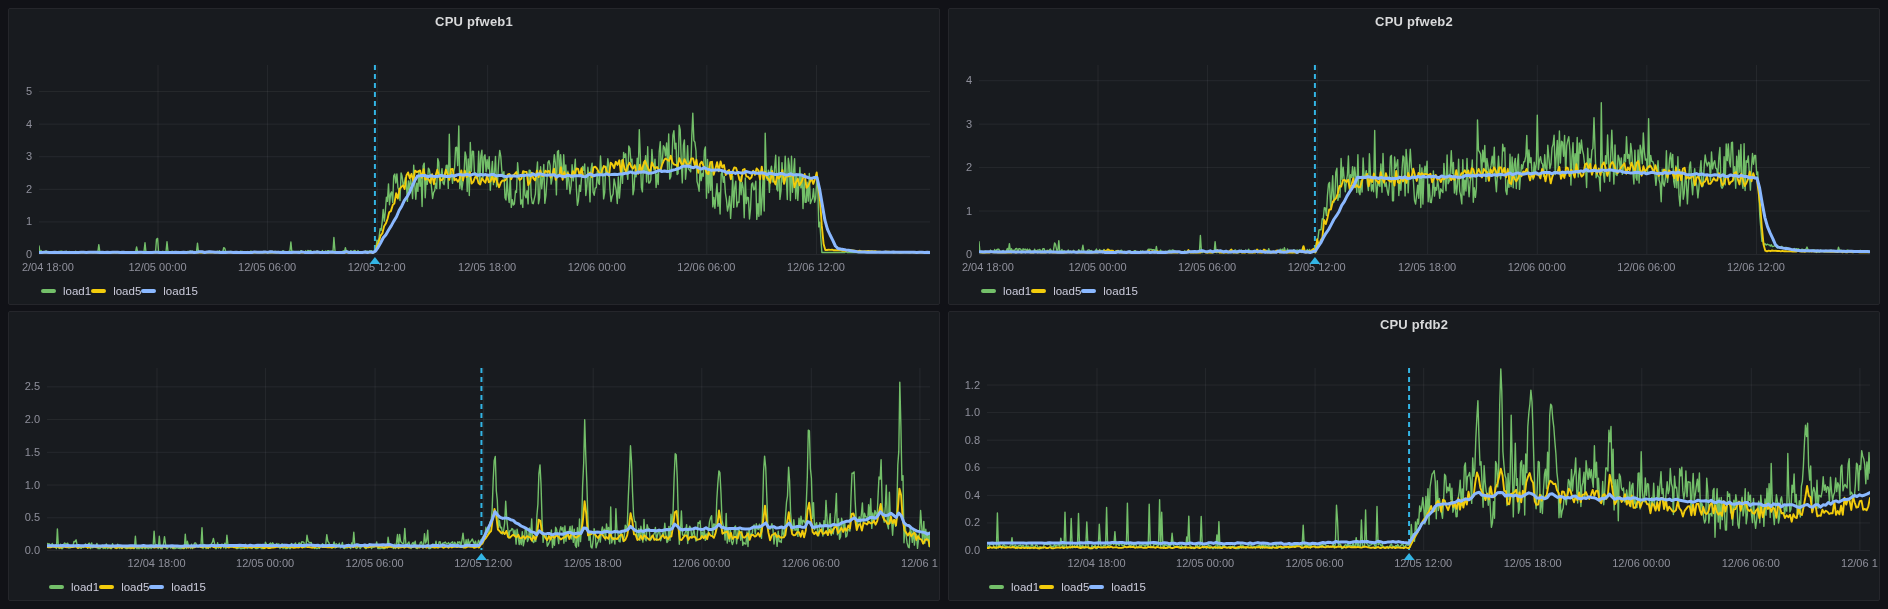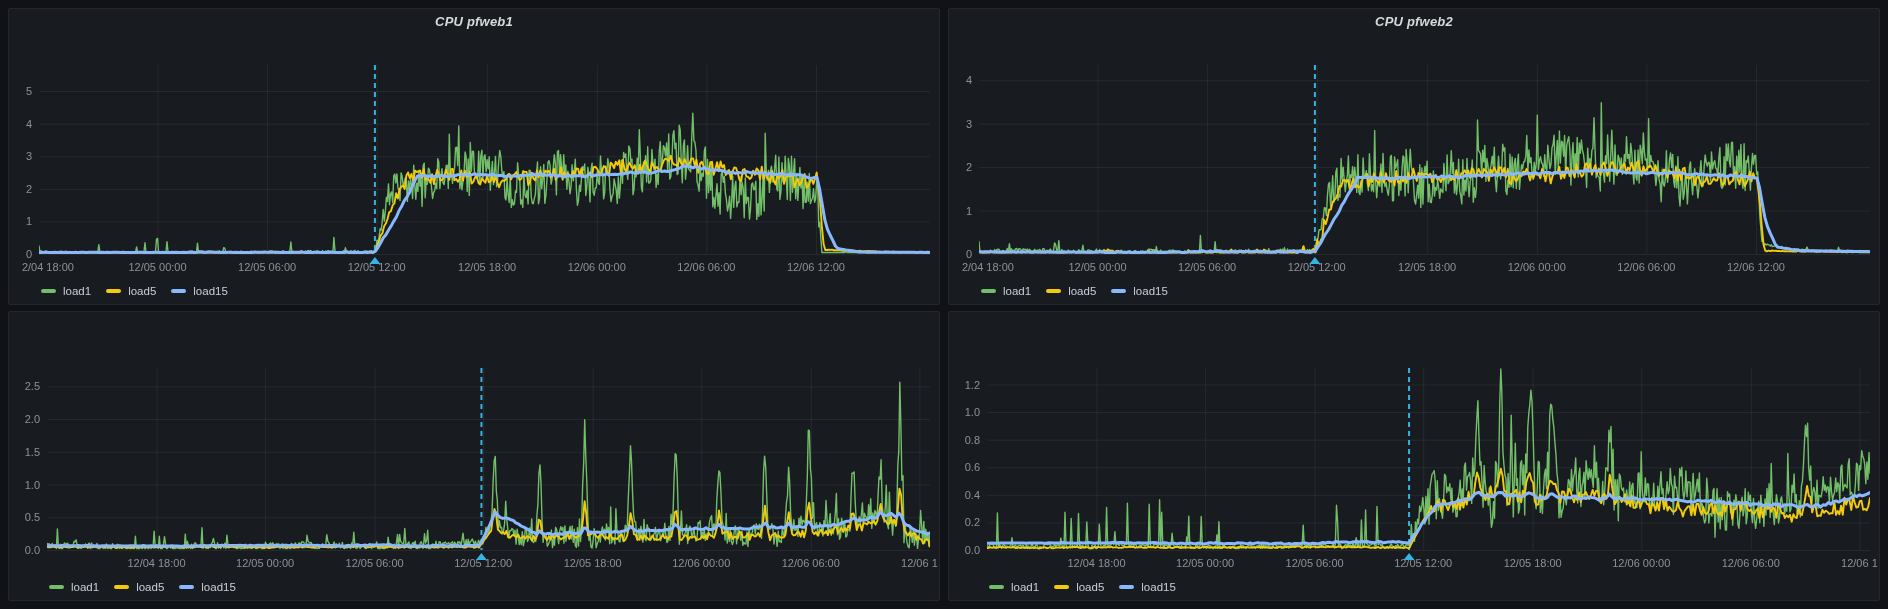--- a/index.html
+++ b/index.html
@@ -1,23 +1,23 @@
 <!DOCTYPE html>
 <html><head>
 <meta charset="utf-8">
 <style>
   html,body{margin:0;padding:0;background:#111217;width:1888px;height:609px;overflow:hidden;
     font-family:"Liberation Sans",sans-serif;}
   .dash{display:grid;grid-template-columns:1fr 1fr;grid-template-rows:297px 290px;
     gap:6px 8px;padding:8px;box-sizing:border-box;width:1888px;height:609px;}
   .panel{position:relative;background:#181b1f;border:1px solid #25262b;border-radius:2px;overflow:hidden;}
   .panel-title{position:absolute;top:5px;left:0;right:0;text-align:center;
-    font-size:13px;font-weight:700;color:#d8d9da;letter-spacing:.2px;cursor:pointer;z-index:2;font-style:italic;}
+    font-size:13px;font-weight:700;color:#d8d9da;letter-spacing:.2px;cursor:pointer;z-index:2;}
   svg.plot{position:absolute;left:0;top:0;width:100%;height:100%;display:block;}
-  .legend{position:absolute;bottom:7px;display:flex;gap:15px;align-items:center;z-index:2;justify-content:center;}
+  .legend{position:absolute;bottom:7px;display:flex;align-items:center;z-index:2;justify-content:center;}
   .l-item{display:flex;align-items:center;gap:7px;cursor:pointer;}
   .l-swatch{width:15px;height:4px;border-radius:2px;display:inline-block;}
   .l-label{font-size:11.5px;color:#ccccdc;line-height:1;}
   .tickx,.ticky{fill:rgba(204,204,220,0.65);font-family:"Liberation Sans",sans-serif;font-size:11px;}
 </style>
 </head>
 <body>
 
 <div class="dash">
   <div class="panel">
@@ -204,20 +204,21 @@
           <span class="l-swatch" style="background: rgb(242, 204, 12);"></span>
           <span class="l-label">load5</span>
         </span>
         <span class="l-item">
           <span class="l-swatch" style="background: rgb(138, 184, 255);"></span>
           <span class="l-label">load15</span>
         </span>
       </div>
   </div>
   <div class="panel">
+    <div class="panel-title">CPU pfdb2</div>
     <svg class="plot">
         <g stroke="rgba(204,204,220,0.08)" stroke-width="1">
           <line x1="38" x2="921" y1="238.5" y2="238.5"></line>
           <line x1="38" x2="921" y1="210.92424242424244" y2="210.92424242424244"></line>
           <line x1="38" x2="921" y1="183.34848484848484" y2="183.34848484848484"></line>
           <line x1="38" x2="921" y1="155.77272727272728" y2="155.77272727272728"></line>
           <line x1="38" x2="921" y1="128.1969696969697" y2="128.1969696969697"></line>
           <line x1="38" x2="921" y1="100.62121212121212" y2="100.62121212121212"></line>
           <line x1="38" x2="921" y1="73.04545454545456" y2="73.04545454545456"></line>
           <line x1="147.99200000000002" x2="147.99200000000002" y1="56" y2="238"></line>

